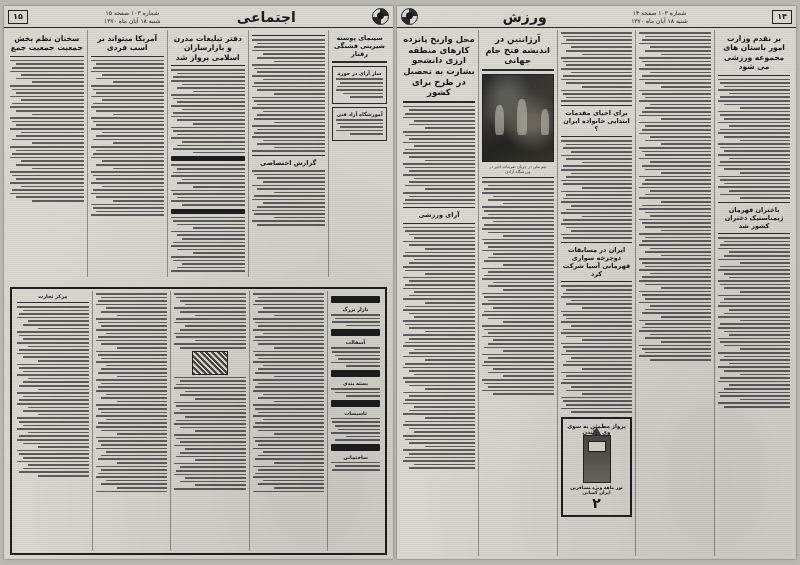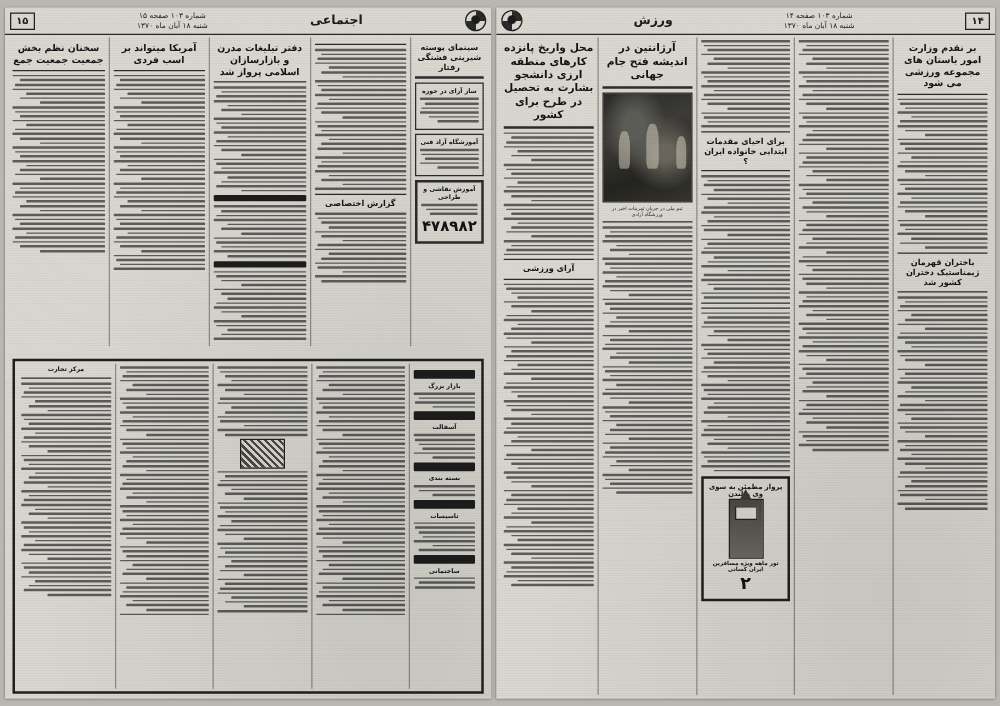--- a/index.html
+++ b/index.html
@@ -31,21 +31,21 @@
     border-bottom:1.5px solid #2b2b2b;
     display:flex;align-items:center;justify-content:space-between;
     padding:0 4px;box-sizing:border-box;
     font-size:6.5px;color:#1c1c1c;direction:rtl;
   }
   .masthead .mh-box{
     border:1px solid #222;padding:0 4px;font-size:8px;font-weight:bold;
     line-height:12px;
   }
   .mh-mid{font-size:6px;text-align:center;line-height:8px;}
-  .mh-title{font-size:10px;font-weight:bold;letter-spacing:.5px;}
+  .mh-title{font-size:14px;font-weight:bold;letter-spacing:.5px;}
   .logo-circ{
     width:15px;height:15px;border-radius:50%;
     background:
       radial-gradient(circle at 50% 45%, #1a1a1a 0 3px, rgba(0,0,0,0) 4px),
       conic-gradient(#2a2a2a 0 25%, #d9d7d0 0 50%, #2a2a2a 0 75%, #d9d7d0 0);
     border:1px solid #222;
   }
   
   .cols{position:absolute;left:3px;right:3px;top:24px;bottom:3px;display:flex;direction:rtl;gap:0;}
   .col{
@@ -375,20 +375,21 @@
           <div class="ln s1"></div>
             <div class="ln s4"></div>
             <div class="ln s3"></div>
             <div class="ln s1"></div>
           <div class="ln s2"></div>
             <div class="ln s5"></div>
             <div class="ln s1"></div>
             <div class="ln s3"></div>
         </div>
         <div class="rule"></div>
+        <div class="headline h-sm">ایران در مسابقات دوچرخه سواری قهرمانی آسیا شرکت کرد</div>
         <div class="rule"></div>
         <div class="body-lines">
           <div class="ln s1"></div>
             <div class="ln s2"></div>
             <div class="ln s3"></div>
             <div class="ln s1"></div>
           <div class="ln s5"></div>
             <div class="ln s2"></div>
             <div class="ln s4"></div>
             <div class="ln s1"></div>
@@ -647,29 +648,20 @@
         <div class="boxed">
           <div class="ad-title" style="font-size:5px">آموزشگاه آزاد فنی</div>
           <div class="body-lines" style="margin-top:2px">
             <div class="ln s1"></div>
               <div class="ln s3"></div>
               <div class="ln s2"></div>
             <div class="ln s1"></div>
               <div class="ln s4"></div>
           </div>
         </div>
-        <div class="boxed thick">
-          <div class="ad-title" style="font-size:5px">آموزش نقاشی و طراحی</div>
-          <div class="body-lines" style="margin-top:2px">
-            <div class="ln s1"></div>
-              <div class="ln s2"></div>
-              <div class="ln s5"></div>
-          </div>
-          <div class="phone">۴۷۸۹۸۲</div>
-        </div>
       </div>
 
       <div class="col">
         <div class="rule"></div>
         <div class="body-lines">
           <div class="ln s1"></div>
             <div class="ln s2"></div>
             <div class="ln s3"></div>
             <div class="ln s1"></div>
           <div class="ln s5"></div>

